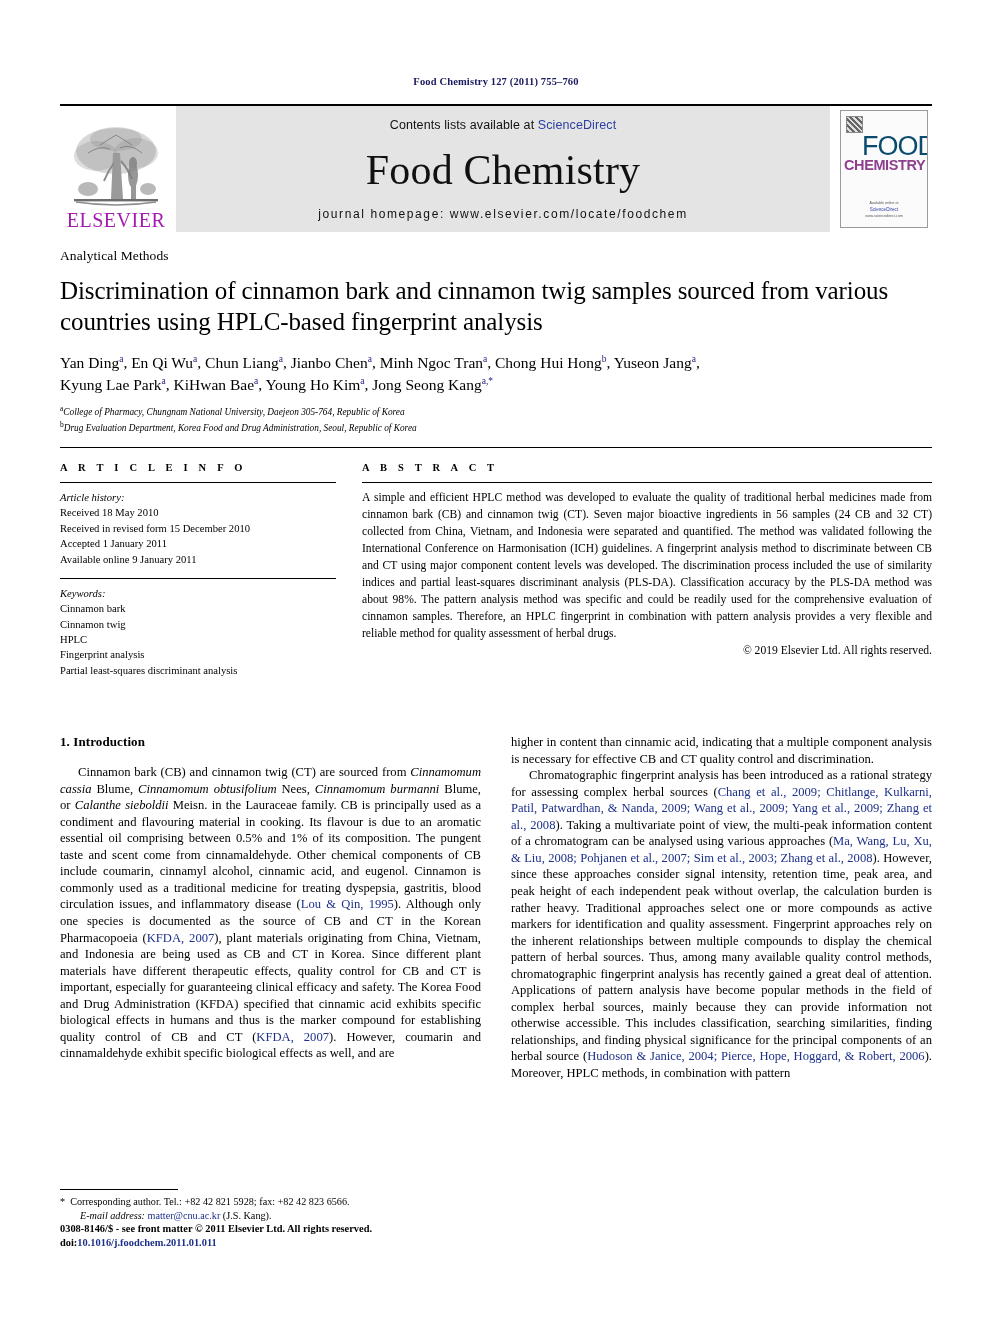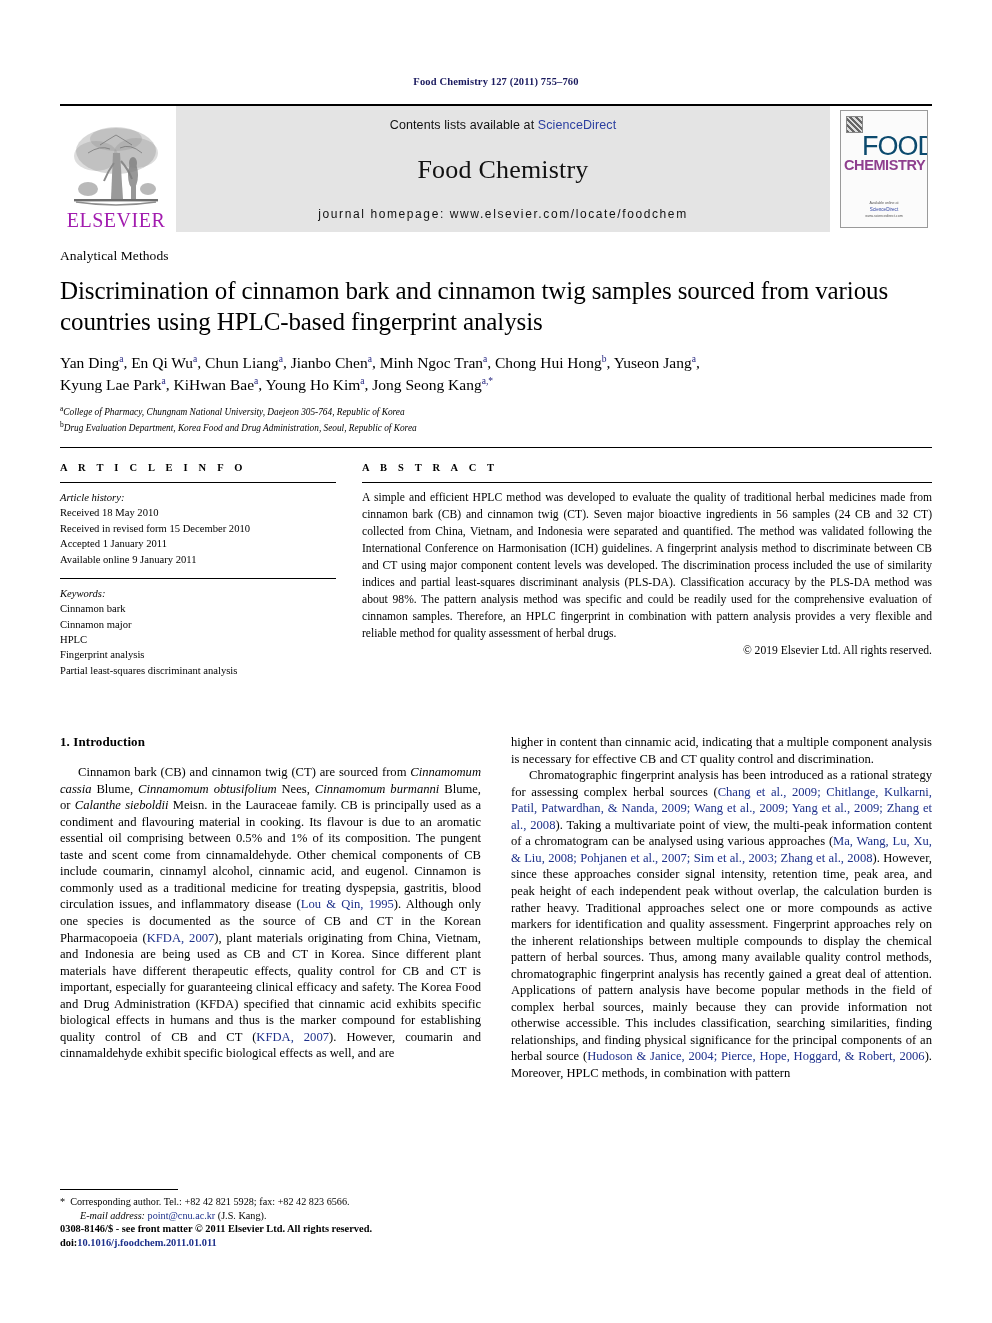--- a/index.html
+++ b/index.html
@@ -73,21 +73,21 @@
   }
   .contents-line {
     font-family: "Liberation Sans", sans-serif;
     font-size: 12.5px;
     color: #111;
     letter-spacing: 0.1px;
   }
   .contents-line .sd { color: #2b3fa0; }
   .journal-title {
     font-family: "Liberation Serif", serif;
-    font-size: 26px;
+    font-size: 42px;
     letter-spacing: 0.2px;
     color: #111;
     line-height: 1;
   }
   .homepage-line {
     font-family: "Liberation Sans", sans-serif;
     font-size: 12px;
     letter-spacing: 1.6px;
     color: #111;
   }
@@ -337,21 +337,21 @@
         <div class="it">Article history:</div>
         <div>Received 18 May 2010</div>
         <div>Received in revised form 15 December 2010</div>
         <div>Accepted 1 January 2011</div>
         <div>Available online 9 January 2011</div>
       </div>
       <div class="kw-rule"></div>
       <div class="info-body">
         <div class="it">Keywords:</div>
         <div>Cinnamon bark</div>
-        <div>Cinnamon major</div>
+        <div>Cinnamon twig</div>
         <div>HPLC</div>
         <div>Fingerprint analysis</div>
         <div>Partial least-squares discriminant analysis</div>
       </div>
     </div>
 
     <div class="col-abs">
       <div class="head-sc">A B S T R A C T</div>
       <div class="thin-rule"></div>
       <div class="abstract-body">A simple and efficient HPLC method was developed to evaluate the quality of traditional herbal medicines made from cinnamon bark (CB) and cinnamon twig (CT). Seven major bioactive ingredients in 56 samples (24 CB and 32 CT) collected from China, Vietnam, and Indonesia were separated and quantified. The method was validated following the International Conference on Harmonisation (ICH) guidelines. A fingerprint analysis method to discriminate between CB and CT using major component content levels was developed. The discrimination process included the use of similarity indices and partial least-squares discriminant analysis (PLS-DA). Classification accuracy by the PLS-DA method was about 98%. The pattern analysis method was specific and could be readily used for the comprehensive evaluation of cinnamon samples. Therefore, an HPLC fingerprint in combination with pattern analysis provides a very flexible and reliable method for quality assessment of herbal drugs.</div>
@@ -366,21 +366,21 @@
     </div>
 
     <div class="bcol">
       <p class="para cont">higher in content than cinnamic acid, indicating that a multiple component analysis is necessary for effective CB and CT quality control and discrimination.</p>
       <p class="para"><span>Chromatographic fingerprint analysis has been introduced as a rational strategy for assessing complex herbal sources (</span><span class="ref">Chang et al., 2009; Chitlange, Kulkarni, Patil, Patwardhan, &amp; Nanda, 2009; Wang et al., 2009; Yang et al., 2009; Zhang et al., 2008</span><span>). Taking a multivariate point of view, the multi-peak information content of a chromatogram can be analysed using various approaches (</span><span class="ref">Ma, Wang, Lu, Xu, &amp; Liu, 2008; Pohjanen et al., 2007; Sim et al., 2003; Zhang et al., 2008</span><span>). However, since these approaches consider signal intensity, retention time, peak area, and peak height of each independent peak without overlap, the calculation burden is rather heavy. Traditional approaches select one or more compounds as active markers for identification and quality assessment. Fingerprint approaches rely on the inherent relationships between multiple compounds to display the chemical pattern of herbal sources. Thus, among many available quality control methods, chromatographic fingerprint analysis has recently gained a great deal of attention. Applications of pattern analysis have become popular methods in the field of complex herbal sources, mainly because they can provide information not otherwise accessible. This includes classification, searching similarities, finding relationships, and finding physical significance for the principal components of an herbal source (</span><span class="ref">Hudoson &amp; Janice, 2004; Pierce, Hope, Hoggard, &amp; Robert, 2006</span><span>). Moreover, HPLC methods, in combination with pattern</span></p>
     </div>
   </div>
 
   <div class="fn-wrap">
     <div class="fn-rule"></div>
-    <div class="fn"><span>*</span>&nbsp;&nbsp;<span>Corresponding author. Tel.: +82 42 821 5928; fax: +82 42 823 6566.</span><br><span class="it" style="padding-left:10px">E-mail address:</span> <span class="link">point@cnu.ac.kr</span> <span>(J.S. Kang).</span></div>
+    <div class="fn"><span>*</span>&nbsp;&nbsp;<span>Corresponding author. Tel.: +82 42 821 5928; fax: +82 42 823 6566.</span><br><span class="it" style="padding-left:10px">E-mail address:</span> <span class="link">matter@cnu.ac.kr</span> <span>(J.S. Kang).</span></div>
   </div>
 
   <div class="imprint">
     <div>0308-8146/$ - see front matter © 2011 Elsevier Ltd. All rights reserved.</div>
     <div><span>doi:</span><span class="doi">10.1016/j.foodchem.2011.01.011</span></div>
   </div>
 
 </div>
 
 </body></html>

